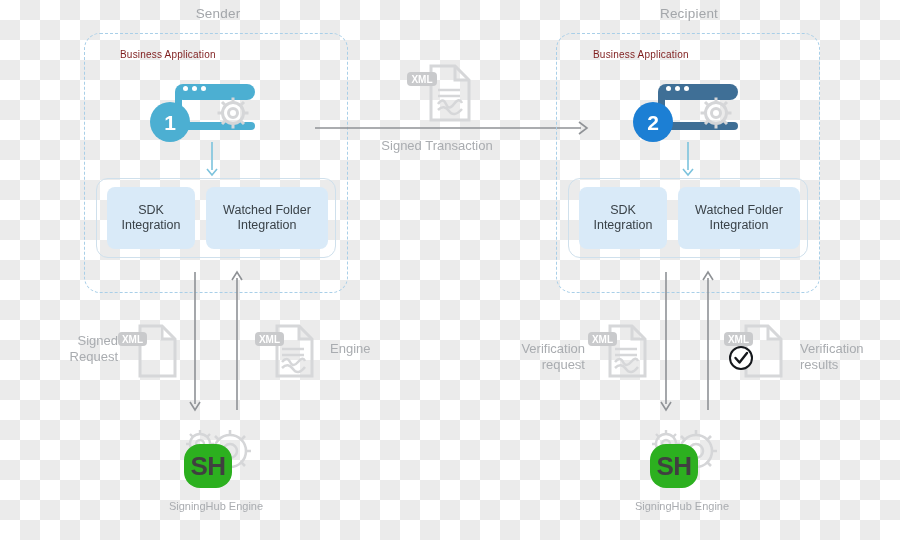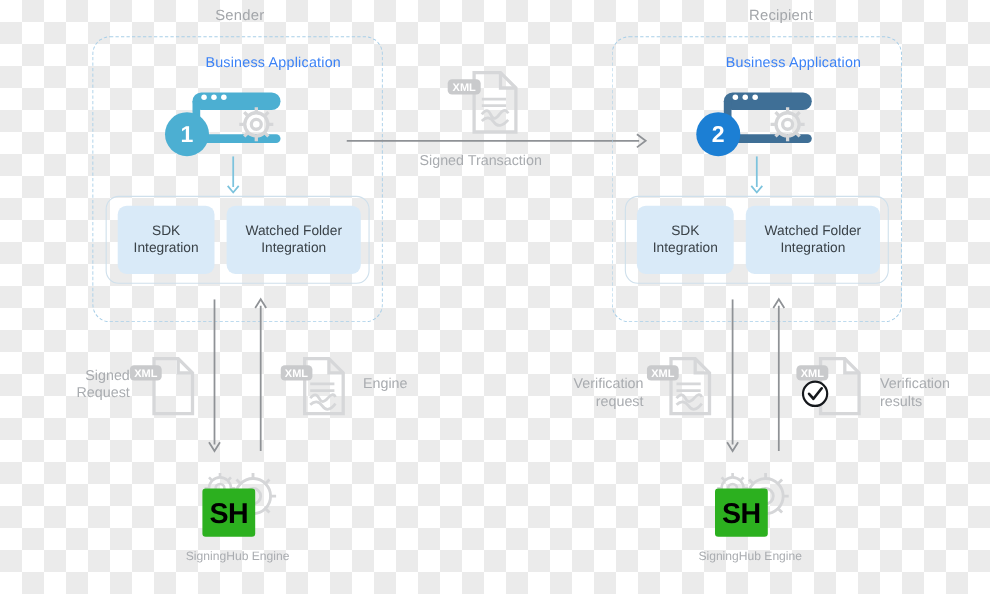--- a/index.html
+++ b/index.html
@@ -15,22 +15,22 @@
   }
   .canvas{position:absolute;inset:0;}
   .abs{position:absolute;}
 
   
   .zone-title{
     font-size:13.5px;color:#a3a6aa;letter-spacing:.2px;
     text-align:center;white-space:nowrap;
   }
   .panel-title{
-    font-size:13px;color:#3b82f6;letter-spacing:.2px;
-    text-align:right;white-space:nowrap;
+    font-size:10px;color:#7f1d1d;letter-spacing:.2px;
+    text-align:left;white-space:nowrap;
   }
 
   
   .dashed-zone{
     border:1.4px dashed #a9cfe8;
     border-radius:16px;
     box-sizing:border-box;
   }
   
   .inner-box{
@@ -73,23 +73,23 @@
   .flow-label{
     font-size:13px;color:#a9acb0;line-height:16px;white-space:nowrap;
   }
   .flow-label.two{white-space:normal;}
 
   
   .engine-label{
     font-size:11px;color:#a9acb0;text-align:center;white-space:nowrap;
   }
   .sh-logo{
-    position:absolute;background:#2cb01f;border-radius:3px;
+    position:absolute;background:#2cb01f;border-radius:16px;
     display:flex;align-items:center;justify-content:center;
-    color:#000000;font-size:26px;font-weight:bold;letter-spacing:-.5px;
+    color:#404040;font-size:26px;font-weight:bold;letter-spacing:-.5px;
   }
 </style>
 </head>
 <body>
 
 <div class="canvas">
 
   <div class="abs zone-title" style="left:160px;top:6px;width:116px;">Sender</div>
 
   <div class="abs dashed-zone" style="left:84px;top:33px;width:264px;height:260px;"></div>
@@ -150,21 +150,21 @@
     </svg>
   </div>
 
   <svg class="abs" style="left:315px;top:120px;" width="278" height="16">
     <line x1="0" y1="8" x2="266" y2="8" stroke="#8f9296" stroke-width="1.6"></line>
     <polyline points="264,2 272,8 264,14" fill="none" stroke="#8f9296" stroke-width="1.6"></polyline>
   </svg>
 
   <div class="abs flow-label" style="left:342px;top:138px;width:190px;text-align:center;">Signed Transaction</div>
 
-  <div class="abs zone-title" style="left:639px;top:6px;width:100px;text-align:right;">Recipient</div>
+  <div class="abs zone-title" style="left:639px;top:6px;width:100px;">Recipient</div>
 
   <div class="abs dashed-zone" style="left:556px;top:33px;width:264px;height:260px;"></div>
 
   <div class="abs panel-title" style="left:593px;top:49px;width:190px;">Business Application</div>
 
   <div class="bw" style="left:633px;top:80px;width:110px;height:70px;">
     <div class="bar" style="left:25px;top:4px;width:80px;background:#3f6f96;"></div>
     <div class="dot" style="left:33px;"></div>
     <div class="dot" style="left:42px;"></div>
     <div class="dot" style="left:51px;"></div>

